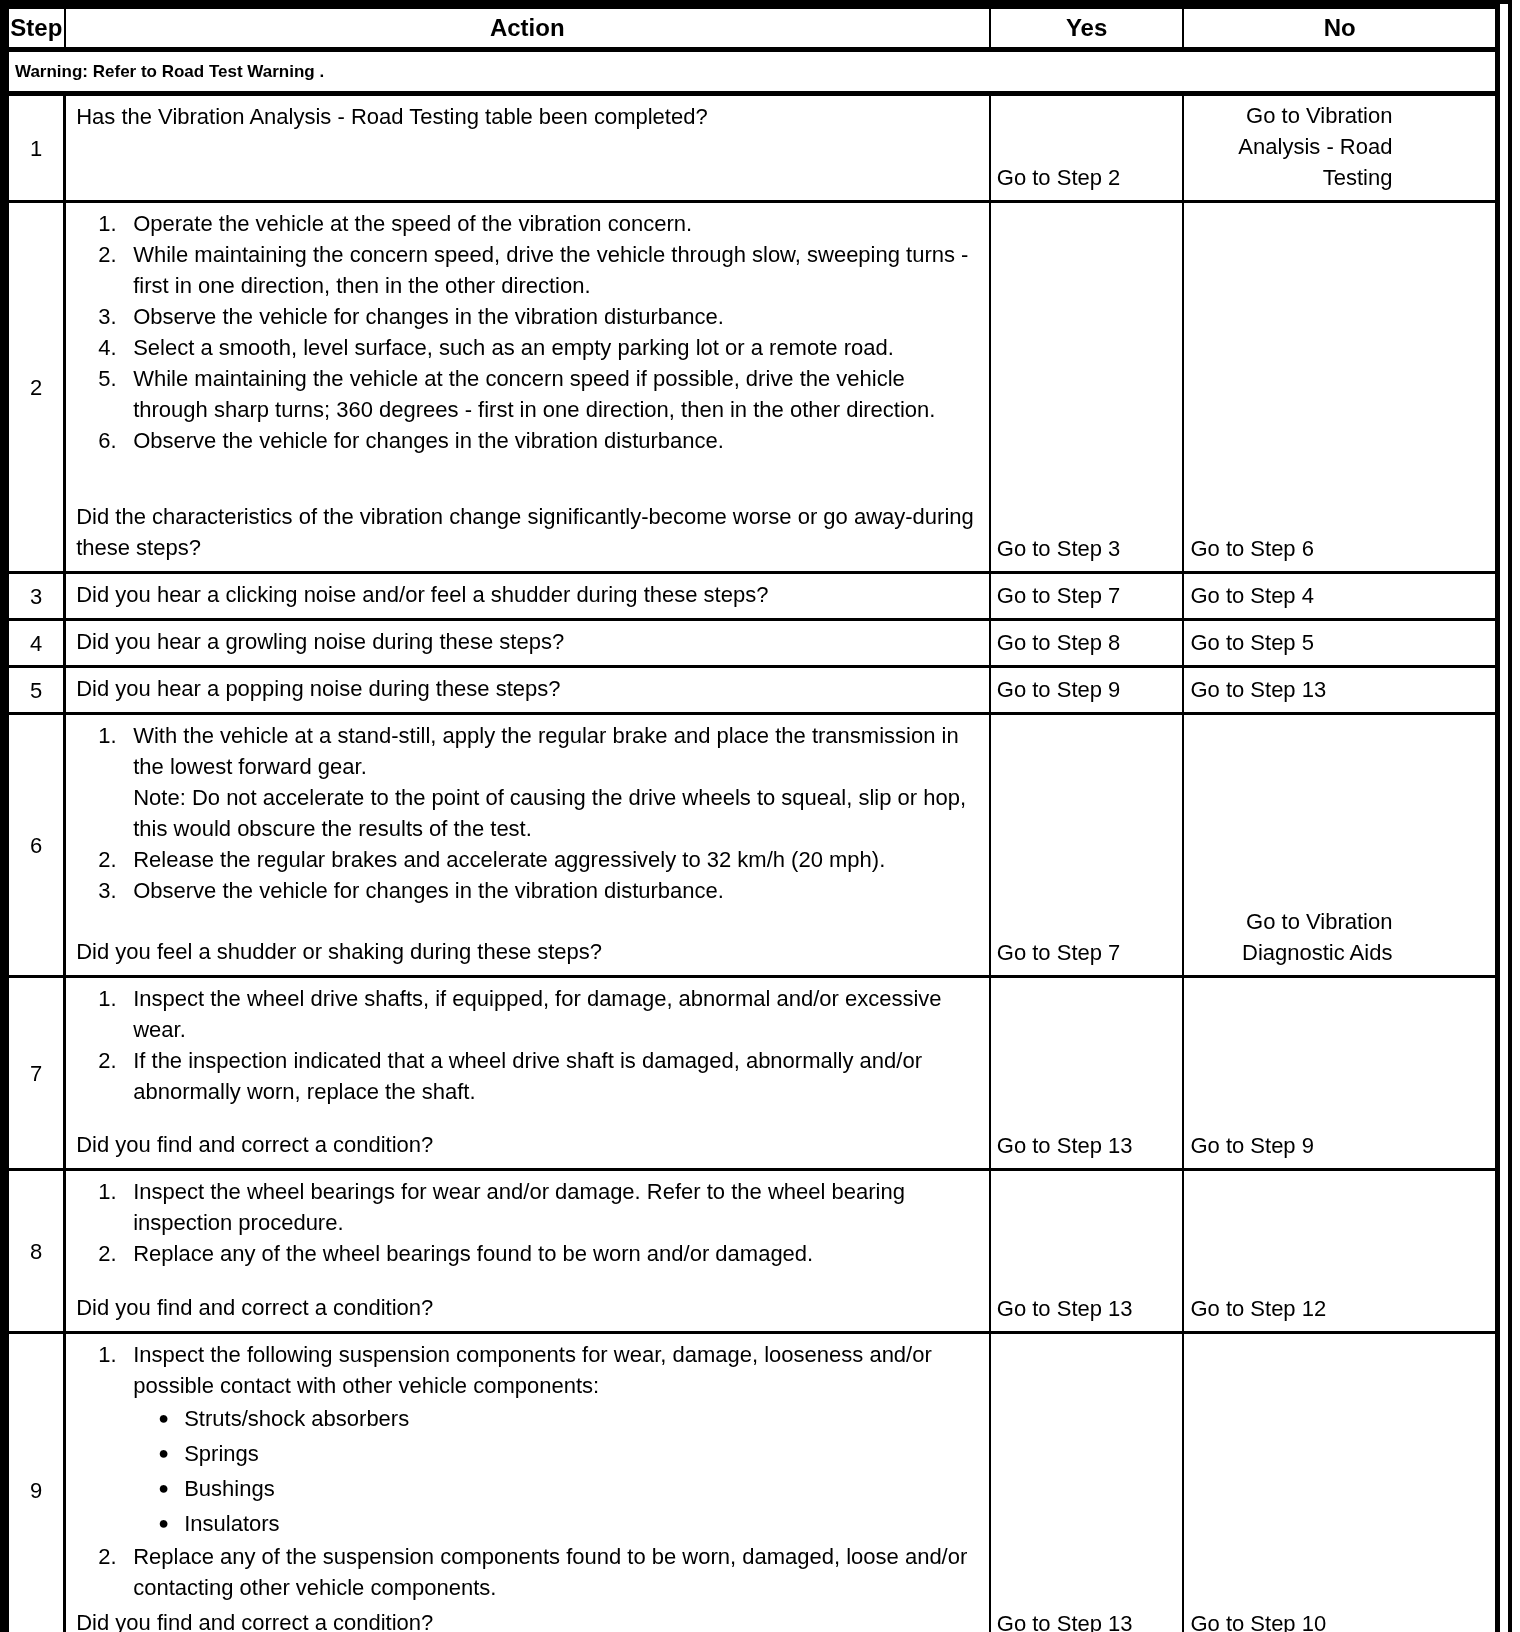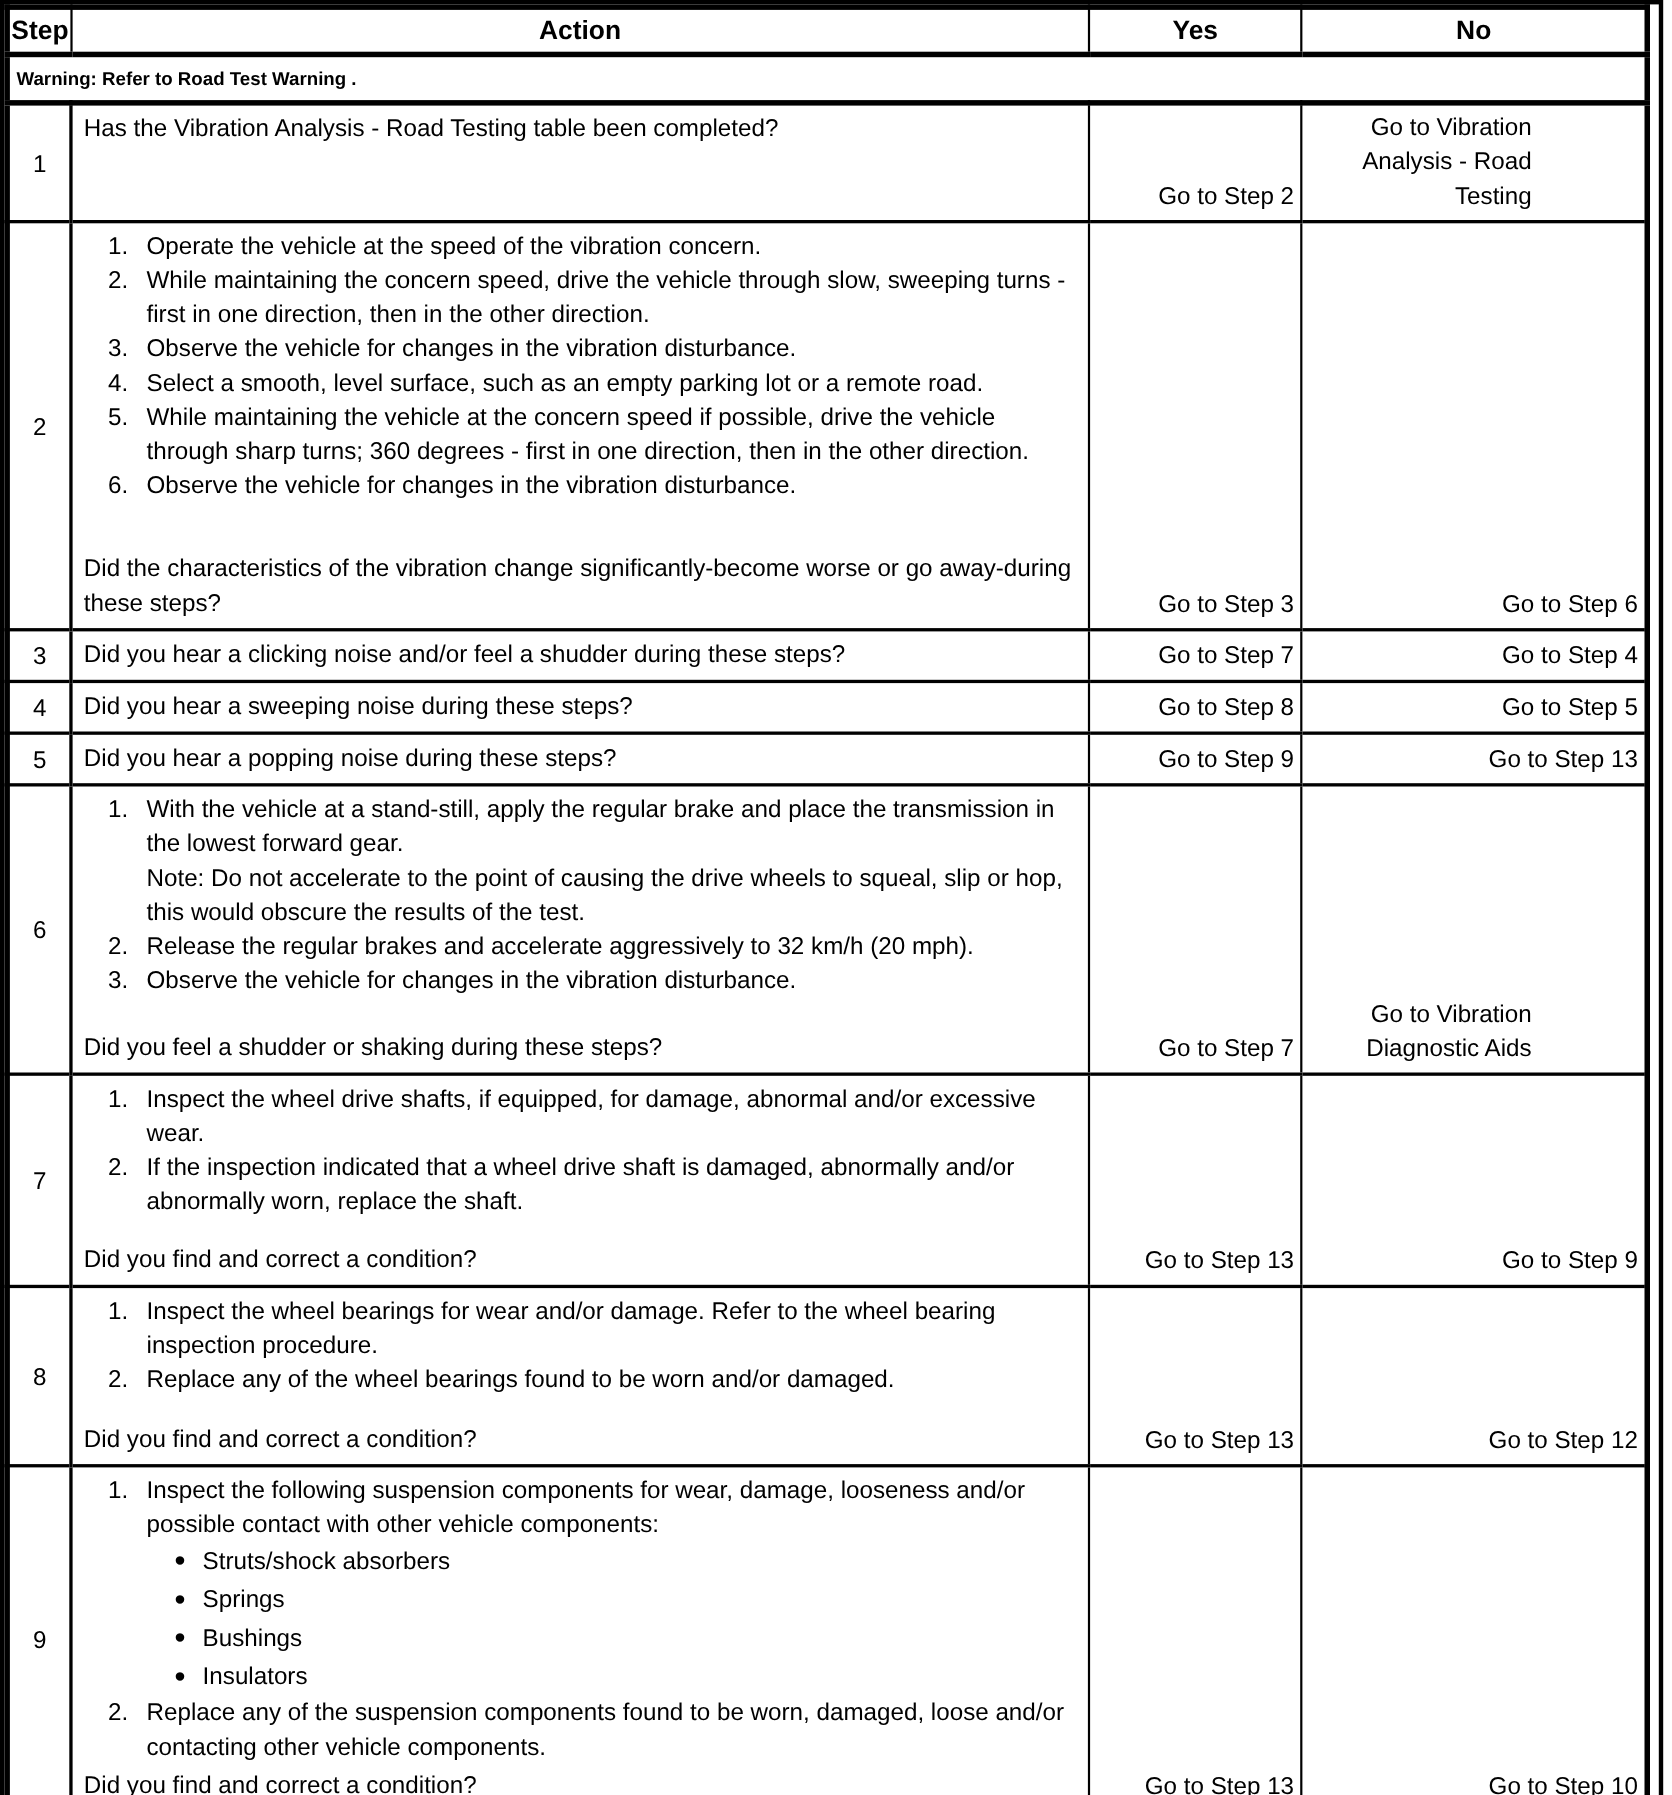--- a/index.html
+++ b/index.html
@@ -62,21 +62,21 @@
   .li{display:flex;margin-left:22px;}
   .li .n{flex:0 0 26px;}
   .li .t{flex:1;margin-left:9px;}
   .note{margin-left:57px;}
   .note b{font-weight:normal;}
   .bullet{display:flex;margin:2px 0 2px 82px;}
   .bullet .bm{flex:0 0 26px;font-size:18px;}
   .q{margin-top:auto;padding-top:4px;}
   td.ans{
     vertical-align:bottom;
-    text-align:right;
+    text-align:left;
     padding:4px 6px 7px 6px;
   }
   td.ans.long{text-align:right;padding-left:8px;}
   td.ans.long .inner{max-width:200px;}
 </style>
 </head>
 <body>
 
 <div class="page">
   <table class="diag">
@@ -161,21 +161,21 @@
             <div class="inner">Go to Step 7</div>
           </td>
           <td class="ans">
             <div class="inner">Go to Step 4</div>
           </td>
         </tr>
         <tr style="height: 40px;">
           <td class="step">4</td>
           <td class="action">
             <div class="af" style="min-height: 27px;">
-              <div class="plain">Did you hear a sweeping noise during these steps?</div>
+              <div class="plain">Did you hear a growling noise during these steps?</div>
             </div>
           </td>
           <td class="ans">
             <div class="inner">Go to Step 8</div>
           </td>
           <td class="ans">
             <div class="inner">Go to Step 5</div>
           </td>
         </tr>
         <tr style="height: 41px;">

